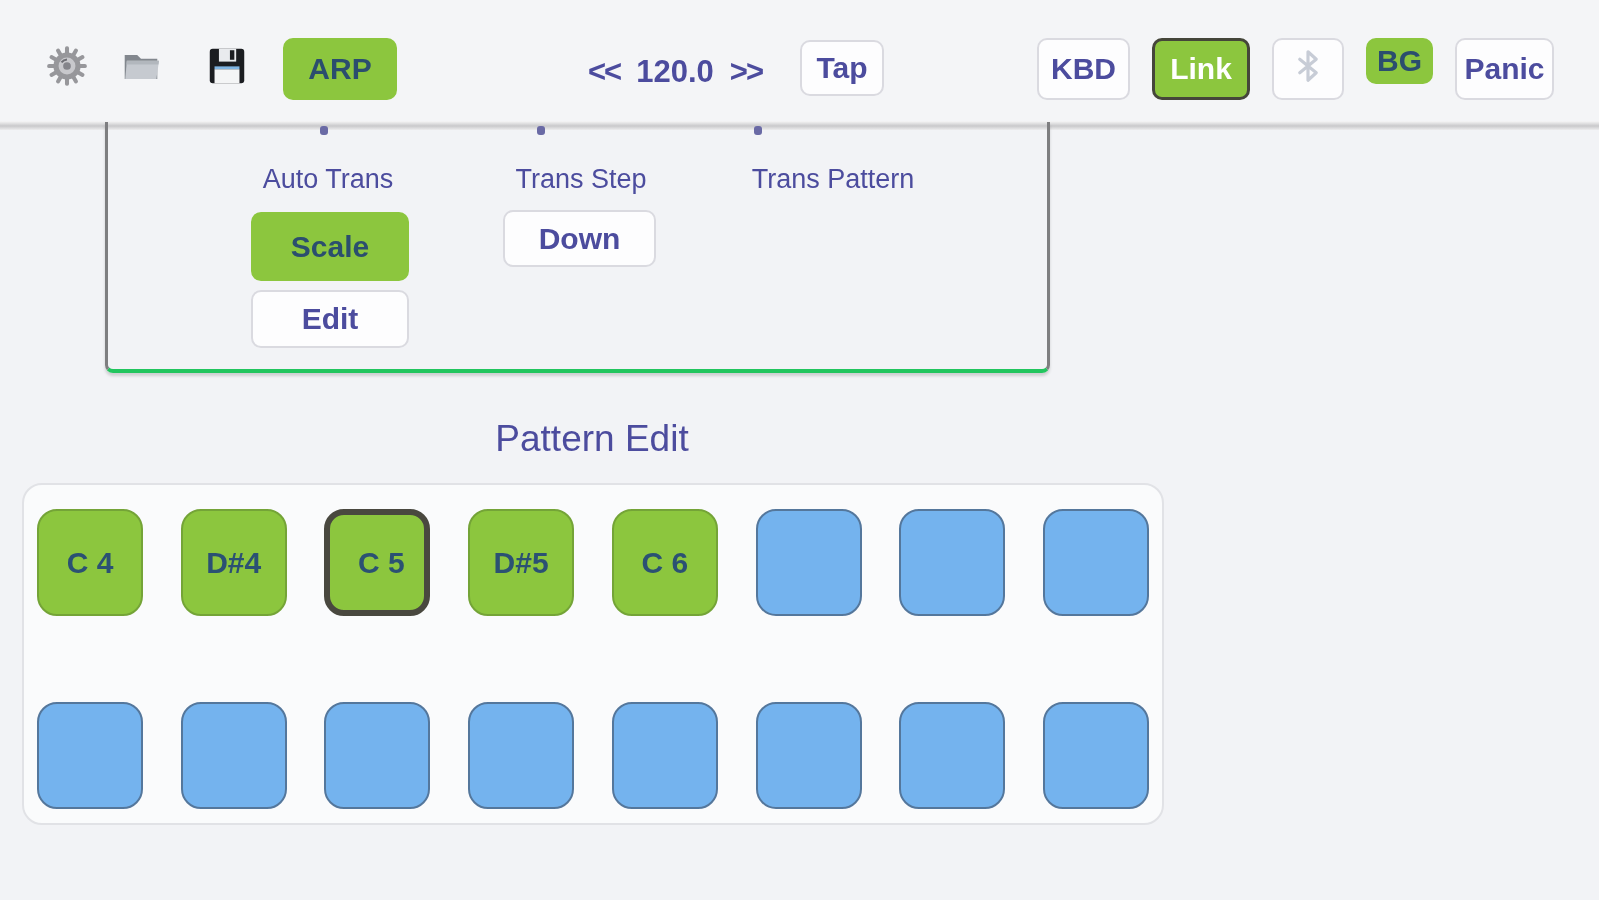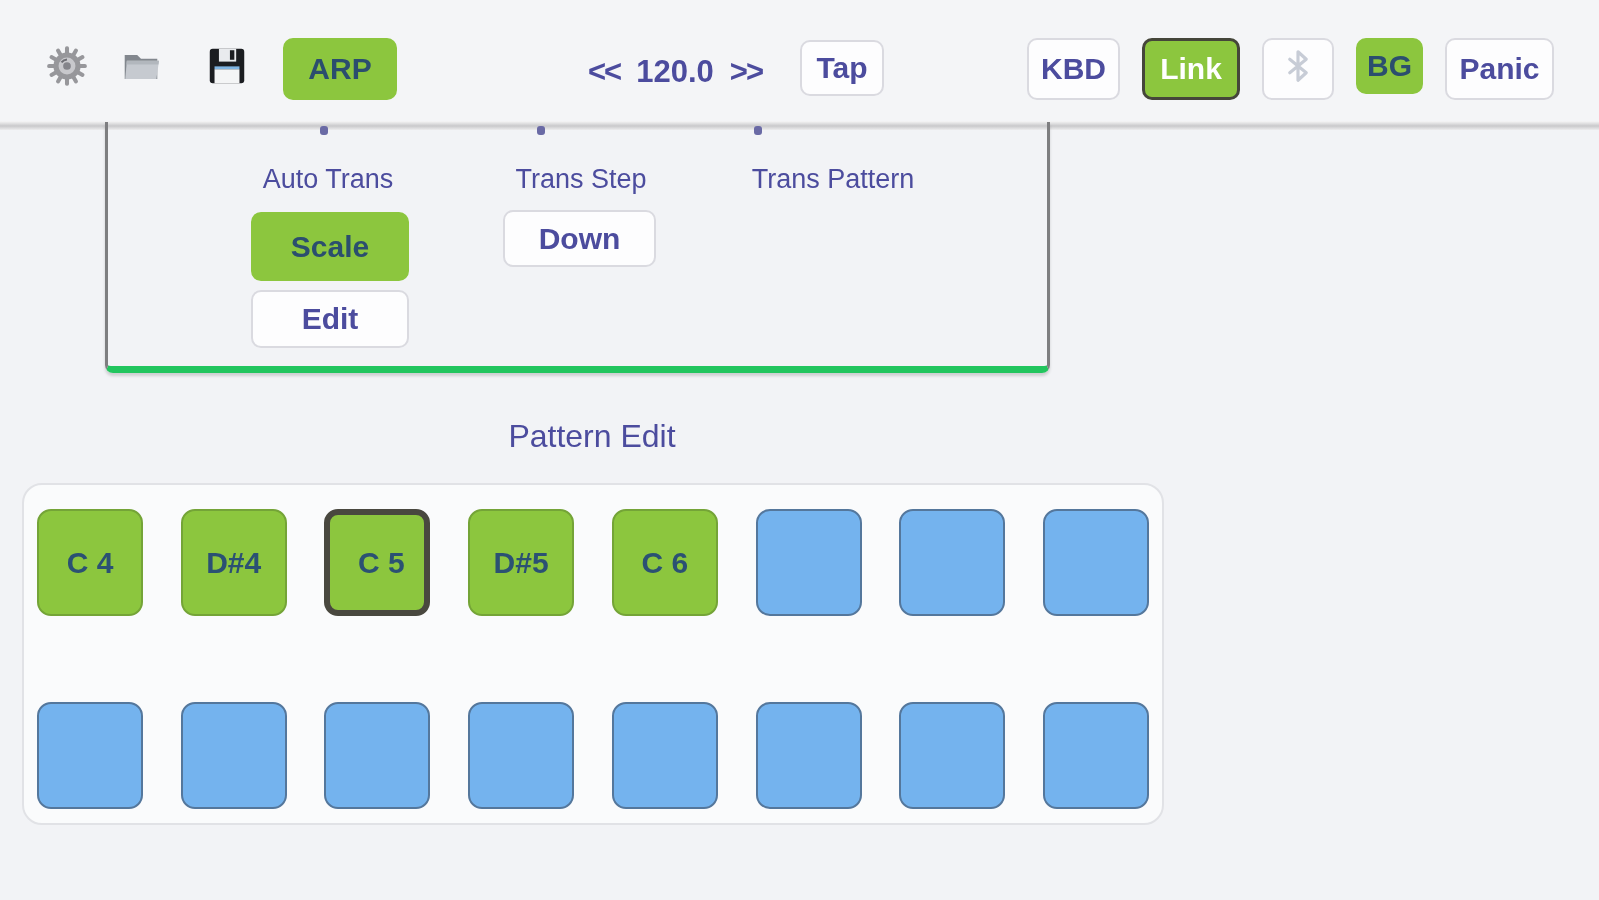--- a/index.html
+++ b/index.html
@@ -29,50 +29,50 @@
 
   .tempo { position:absolute; left:588px; top:50px; height:44px; display:flex; align-items:center; gap:16px;
            color:#4c4c9e; font-weight:700; font-size:31px; }
   .tempo .arrow { cursor:pointer; letter-spacing:-2px; }
   .tap-btn { position:absolute; left:800px; top:40px; width:84px; height:56px; }
 
   .right-group { position:absolute; right:45px; top:38px; height:62px; display:flex; gap:22px; }
   .kbd-btn   { width:93px; height:62px; }
   .link-btn  { width:98px; height:62px; background:#8cc63e; border:3px solid #45463a; color:#ffffff; }
   .bt-btn    { width:72px; height:62px; }
-  .bg-btn    { width:67px; height:56px; background:#8cc63e; border:2px solid #8cc63e; color:#2b4e6e; }
-  .panic-btn { width:109px; height:62px; }
+  .bg-btn    { width:67px; height:46px; background:#8cc63e; border:2px solid #8cc63e; color:#2b4e6e; }
+  .panic-btn { width:99px; height:62px; }
 
   
   .separator { position:absolute; left:0; top:121px; width:1599px; height:9px;
                background:linear-gradient(180deg,#f7f7f7 0%,#c9c9cb 55%,#ededee 100%); }
   .tick-dot { position:absolute; top:126px; width:8px; height:9px; border-radius:3px; background:#6a6aa5; }
 
   
   .panel { position:absolute; left:105px; top:122px; width:945px; height:251px;
-           border-left:3px solid #7e7e80; border-right:3px solid #7e7e80; border-bottom:7px solid #22c55e;
+           border-left:3px solid #7e7e80; border-right:3px solid #7e7e80; border-bottom:4px solid #22c55e;
            border-radius:0 0 8px 8px; box-shadow:0 3px 3px rgba(0,0,0,.15); }
   .panel-label { position:absolute; top:42px; font-size:27px; font-weight:500; color:#4c4c9e; text-align:center; }
   .lbl-auto  { left:90px;  width:260px; }
   .lbl-step  { left:343px; width:260px; }
   .lbl-pat   { left:595px; width:260px; }
   .scale-btn { position:absolute; left:143px; top:90px;  width:158px; height:69px; }
   .edit-btn  { position:absolute; left:143px; top:168px; width:158px; height:58px; }
   .down-btn  { position:absolute; left:395px; top:88px;  width:153px; height:57px; }
 
   
   .pattern-title { position:absolute; left:22px; top:418px; width:1140px; text-align:center;
-                   font-size:32px; font-weight:500; color:#4c4c9e; }
+                   font-size:37px; font-weight:500; color:#4c4c9e; }
   .grid { position:absolute; left:22px; top:483px; width:1142px; height:342px;
           background:#fafbfc; border:2px solid #e1e2e6; border-radius:20px; }
   .grid-row { position:absolute; left:13px; right:13px; height:107px;
               display:flex; justify-content:space-between; }
   .row-1 { top:24px; }
   .row-2 { top:217px; }
-  .step { width:106px; height:107px; border-radius:14px; cursor:pointer;
+  .step { width:106px; height:107px; border-radius:20px; cursor:pointer;
           display:flex; align-items:center; justify-content:center;
           font-size:30px; font-weight:700; color:#2b5173; }
   .step.note  { background:#8cc63e; border:2px solid #74a437; }
   .step.note-selected { background:#8cc63e; border:6px solid #49483f;padding-left:8px; }
   .step.empty { background:#74b3ee; border:2px solid #54779c; }
 </style>
 </head>
 <body>
 
 <div class="toolbar">

